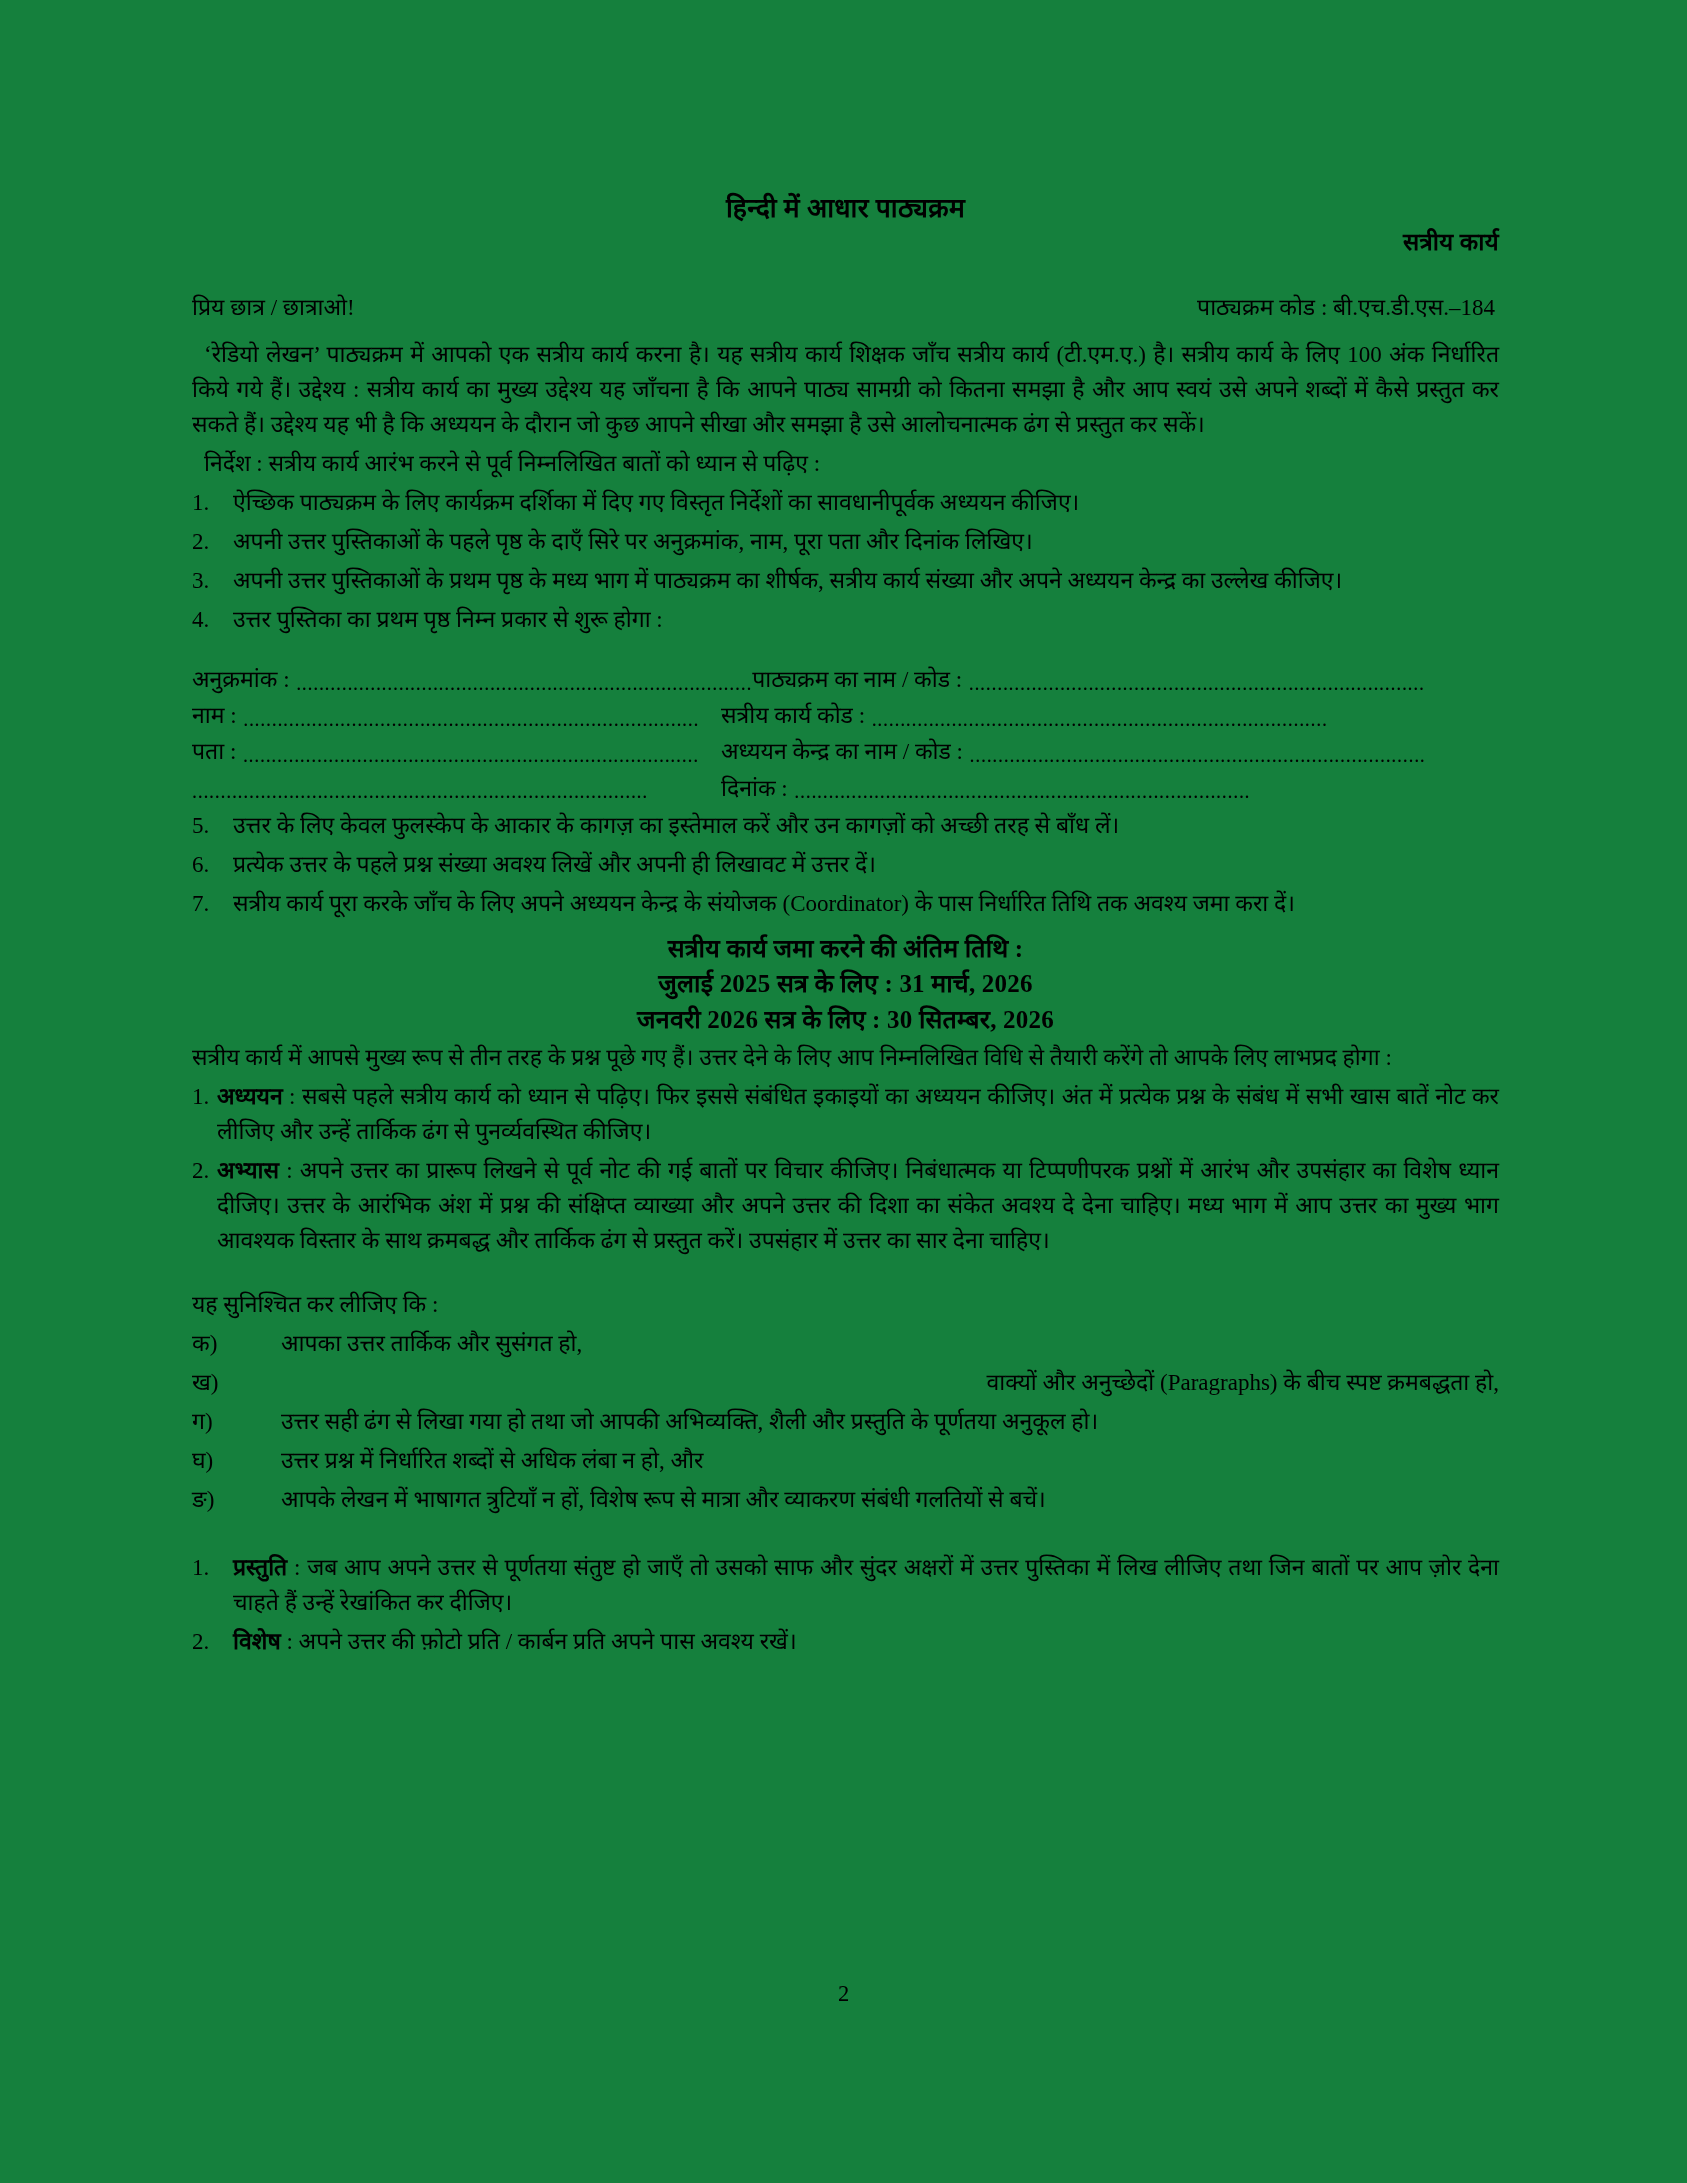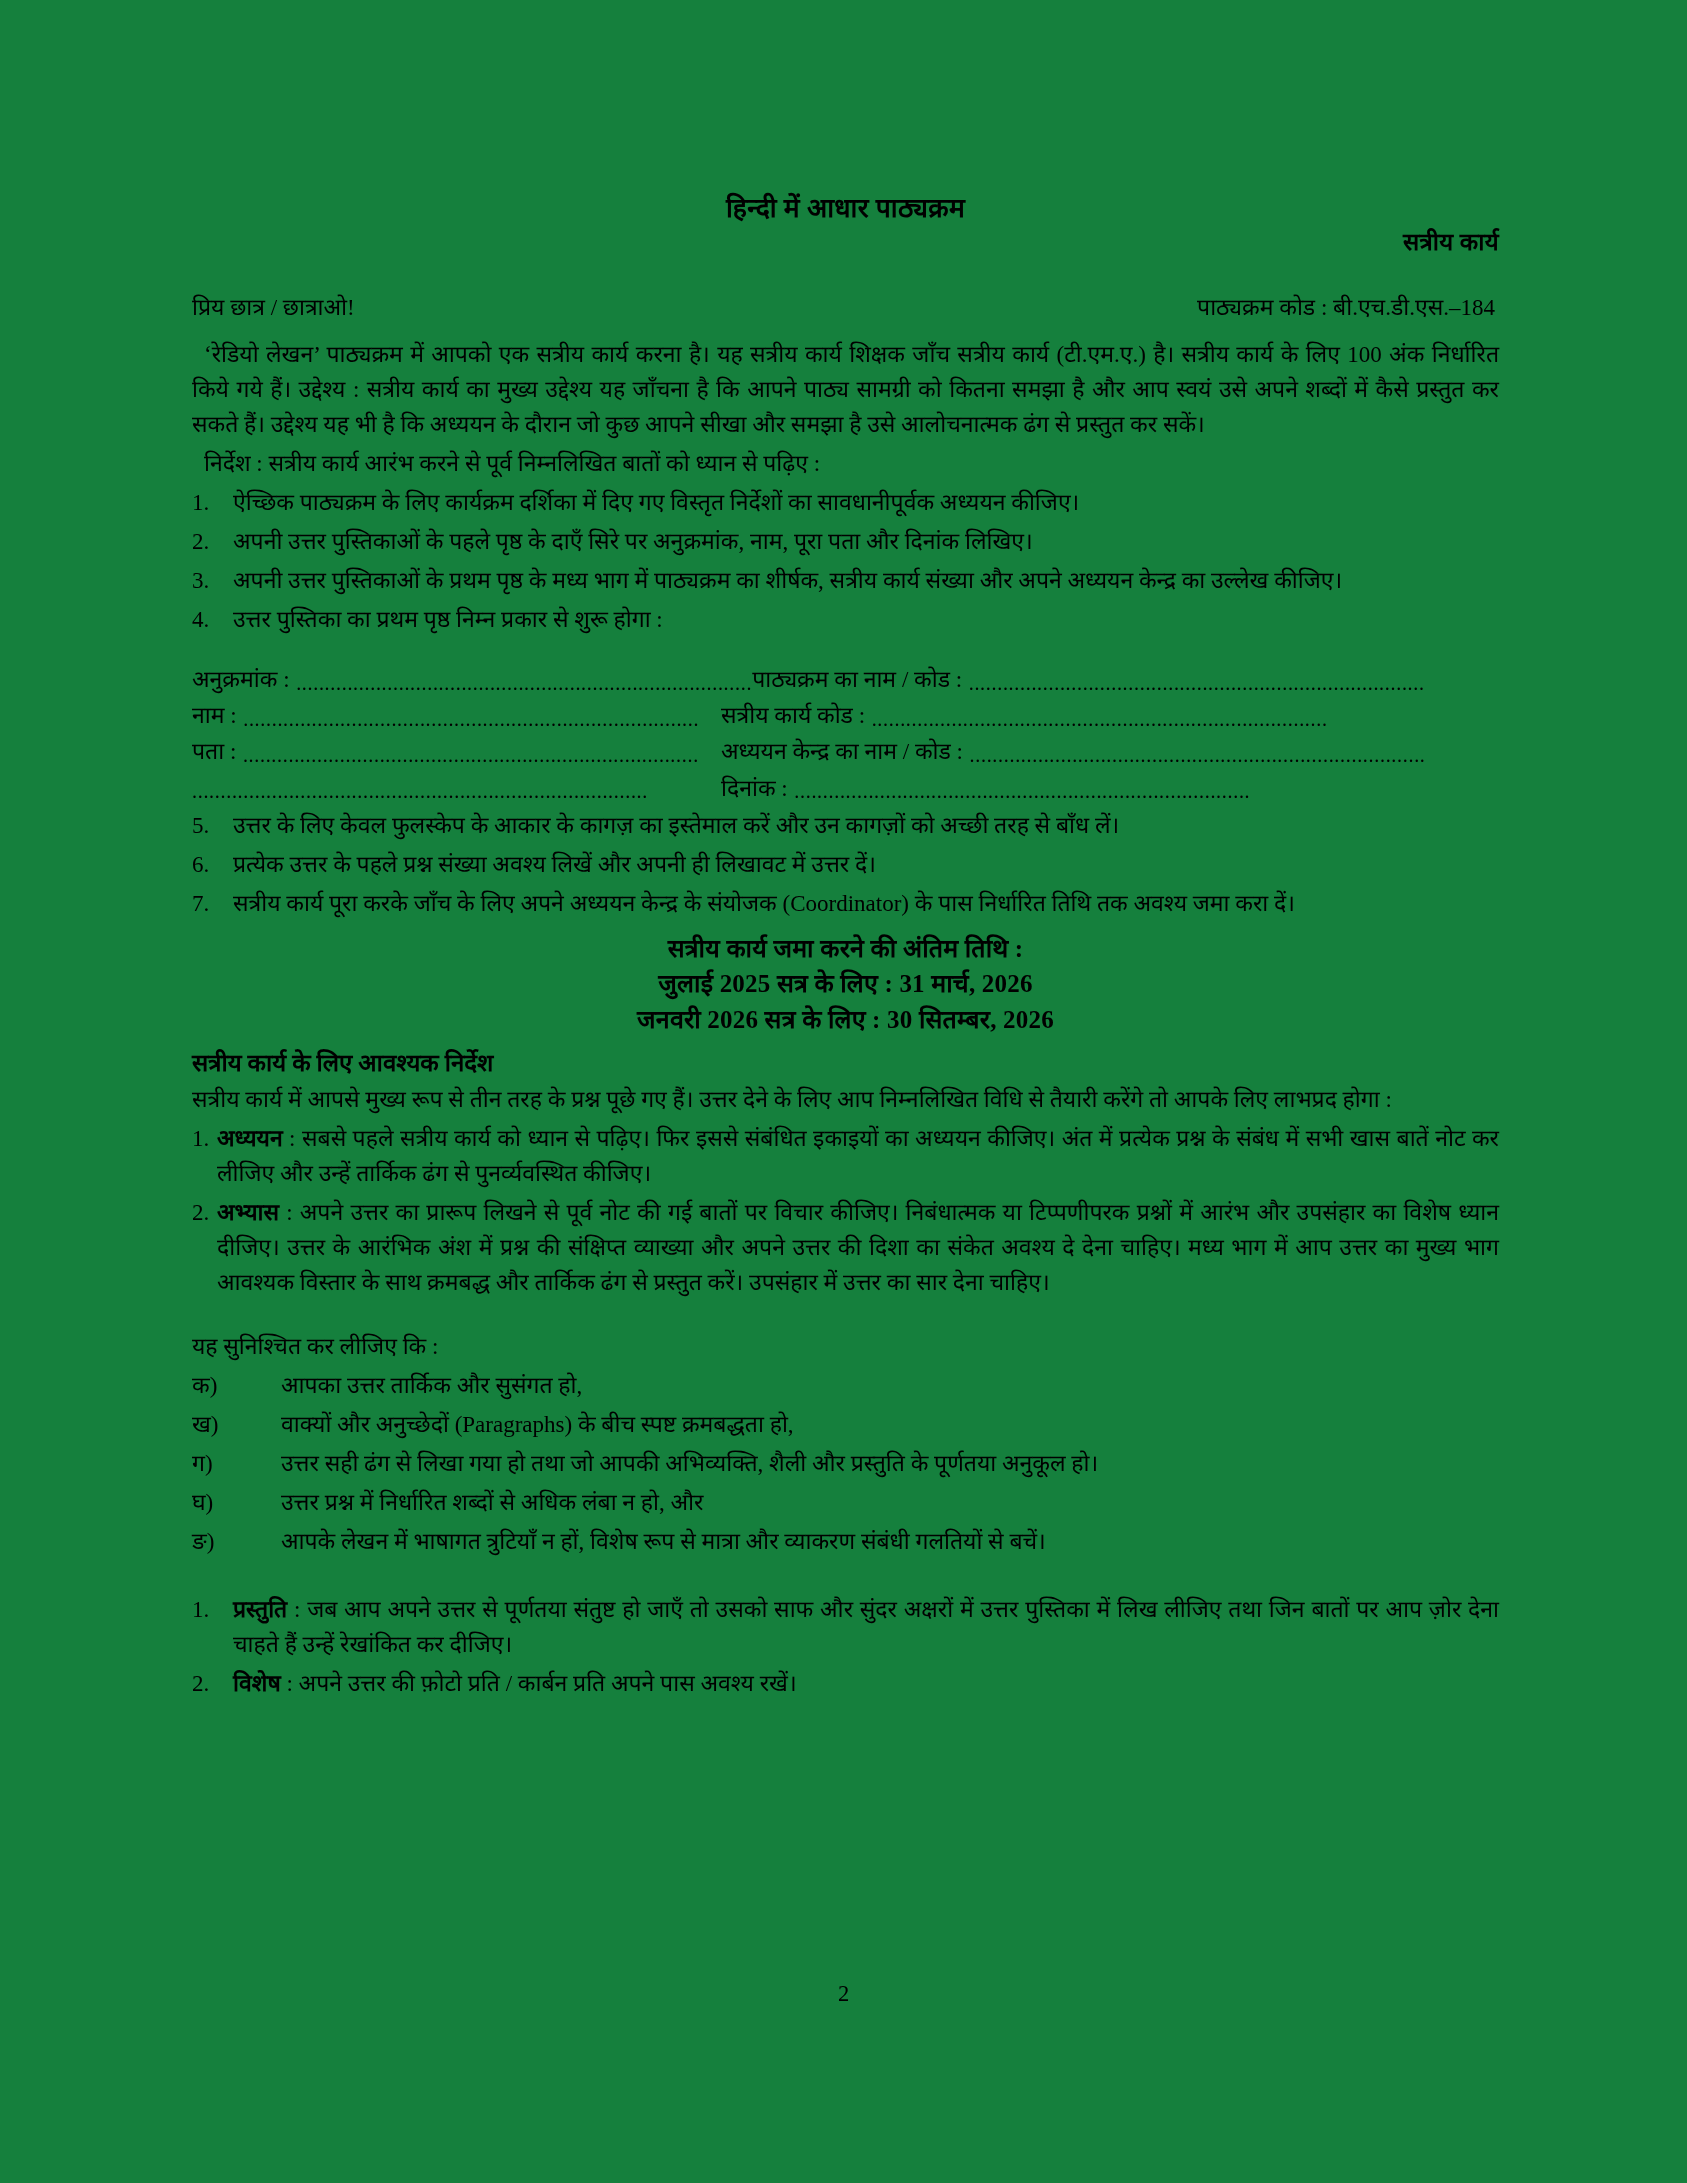--- a/index.html
+++ b/index.html
@@ -251,21 +251,20 @@
         <span class="content">सत्रीय कार्य पूरा करके जाँच के लिए अपने अध्ययन केन्द्र के संयोजक (Coordinator) के पास  निर्धारित तिथि तक अवश्य जमा करा दें।</span>
       </div>
     </div>
 
     <div class="dates">
       <div class="dline">सत्रीय कार्य जमा करने की अंतिम तिथि :</div>
       <div class="dline">जुलाई 2025 सत्र के लिए : 31 मार्च, 2026</div>
       <div class="dline">जनवरी 2026 सत्र के लिए : 30 सितम्बर, 2026</div>
     </div>
 
-    <div class="sect-head">सत्रीय कार्य के लिए आवश्यक निर्देश</div>
     <div class="para tight" style="margin-top:4px">सत्रीय कार्य में आपसे मुख्य रूप से तीन तरह के प्रश्न पूछे गए हैं।  उत्तर देने के लिए आप निम्नलिखित विधि से तैयारी करेंगे तो आपके लिए लाभप्रद होगा :</div>
 
     <div class="list">
       <div class="li wide">
         <span class="marker">1.</span>
         <span class="content"><span class="b">अध्ययन</span><span> : सबसे पहले सत्रीय कार्य को ध्यान से पढ़िए। फिर इससे संबंधित इकाइयों का अध्ययन  कीजिए। अंत में प्रत्येक प्रश्न के संबंध में सभी खास बातें नोट कर लीजिए और उन्हें तार्किक ढंग से  पुनर्व्यवस्थित कीजिए।</span></span>
       </div>
       <div class="li wide">
         <span class="marker">2.</span>
         <span class="content"><span class="b">अभ्यास</span><span> : अपने उत्तर का प्रारूप लिखने से पूर्व नोट की गई बातों पर विचार कीजिए। निबंधात्मक या  टिप्पणीपरक प्रश्नों में आरंभ और उपसंहार का विशेष ध्यान दीजिए। उत्तर के आरंभिक अंश में प्रश्न  की संक्षिप्त व्याख्या और अपने उत्तर की दिशा का संकेत अवश्य दे देना चाहिए। मध्य भाग में आप  उत्तर का मुख्य भाग आवश्यक विस्तार के साथ क्रमबद्ध और तार्किक ढंग से प्रस्तुत करें। उपसंहार में  उत्तर का सार देना चाहिए।</span></span>
@@ -276,21 +275,21 @@
 
     <div class="para tight">यह सुनिश्चित कर लीजिए कि :</div>
 
     <div class="list">
       <div class="li alpha">
         <span class="marker">क)</span>
         <span class="content" style="text-align:left">आपका उत्तर तार्किक और सुसंगत हो,</span>
       </div>
       <div class="li alpha">
         <span class="marker">ख)</span>
-        <span class="content" style="text-align:left">वाक्यों और अनुच्छेदों (Paragraphs) के बीच स्पष्ट क्रमबद्धता हो,</span>
+        <span class="content" style="text-align:right">वाक्यों और अनुच्छेदों (Paragraphs) के बीच स्पष्ट क्रमबद्धता हो,</span>
       </div>
       <div class="li alpha">
         <span class="marker">ग)</span>
         <span class="content" style="text-align:left">उत्तर सही ढंग से लिखा गया हो तथा जो आपकी अभिव्यक्ति, शैली और प्रस्तुति के पूर्णतया अनुकूल  हो।</span>
       </div>
       <div class="li alpha">
         <span class="marker">घ)</span>
         <span class="content" style="text-align:left">उत्तर प्रश्न में निर्धारित शब्दों से अधिक लंबा न हो, और</span>
       </div>
       <div class="li alpha">

